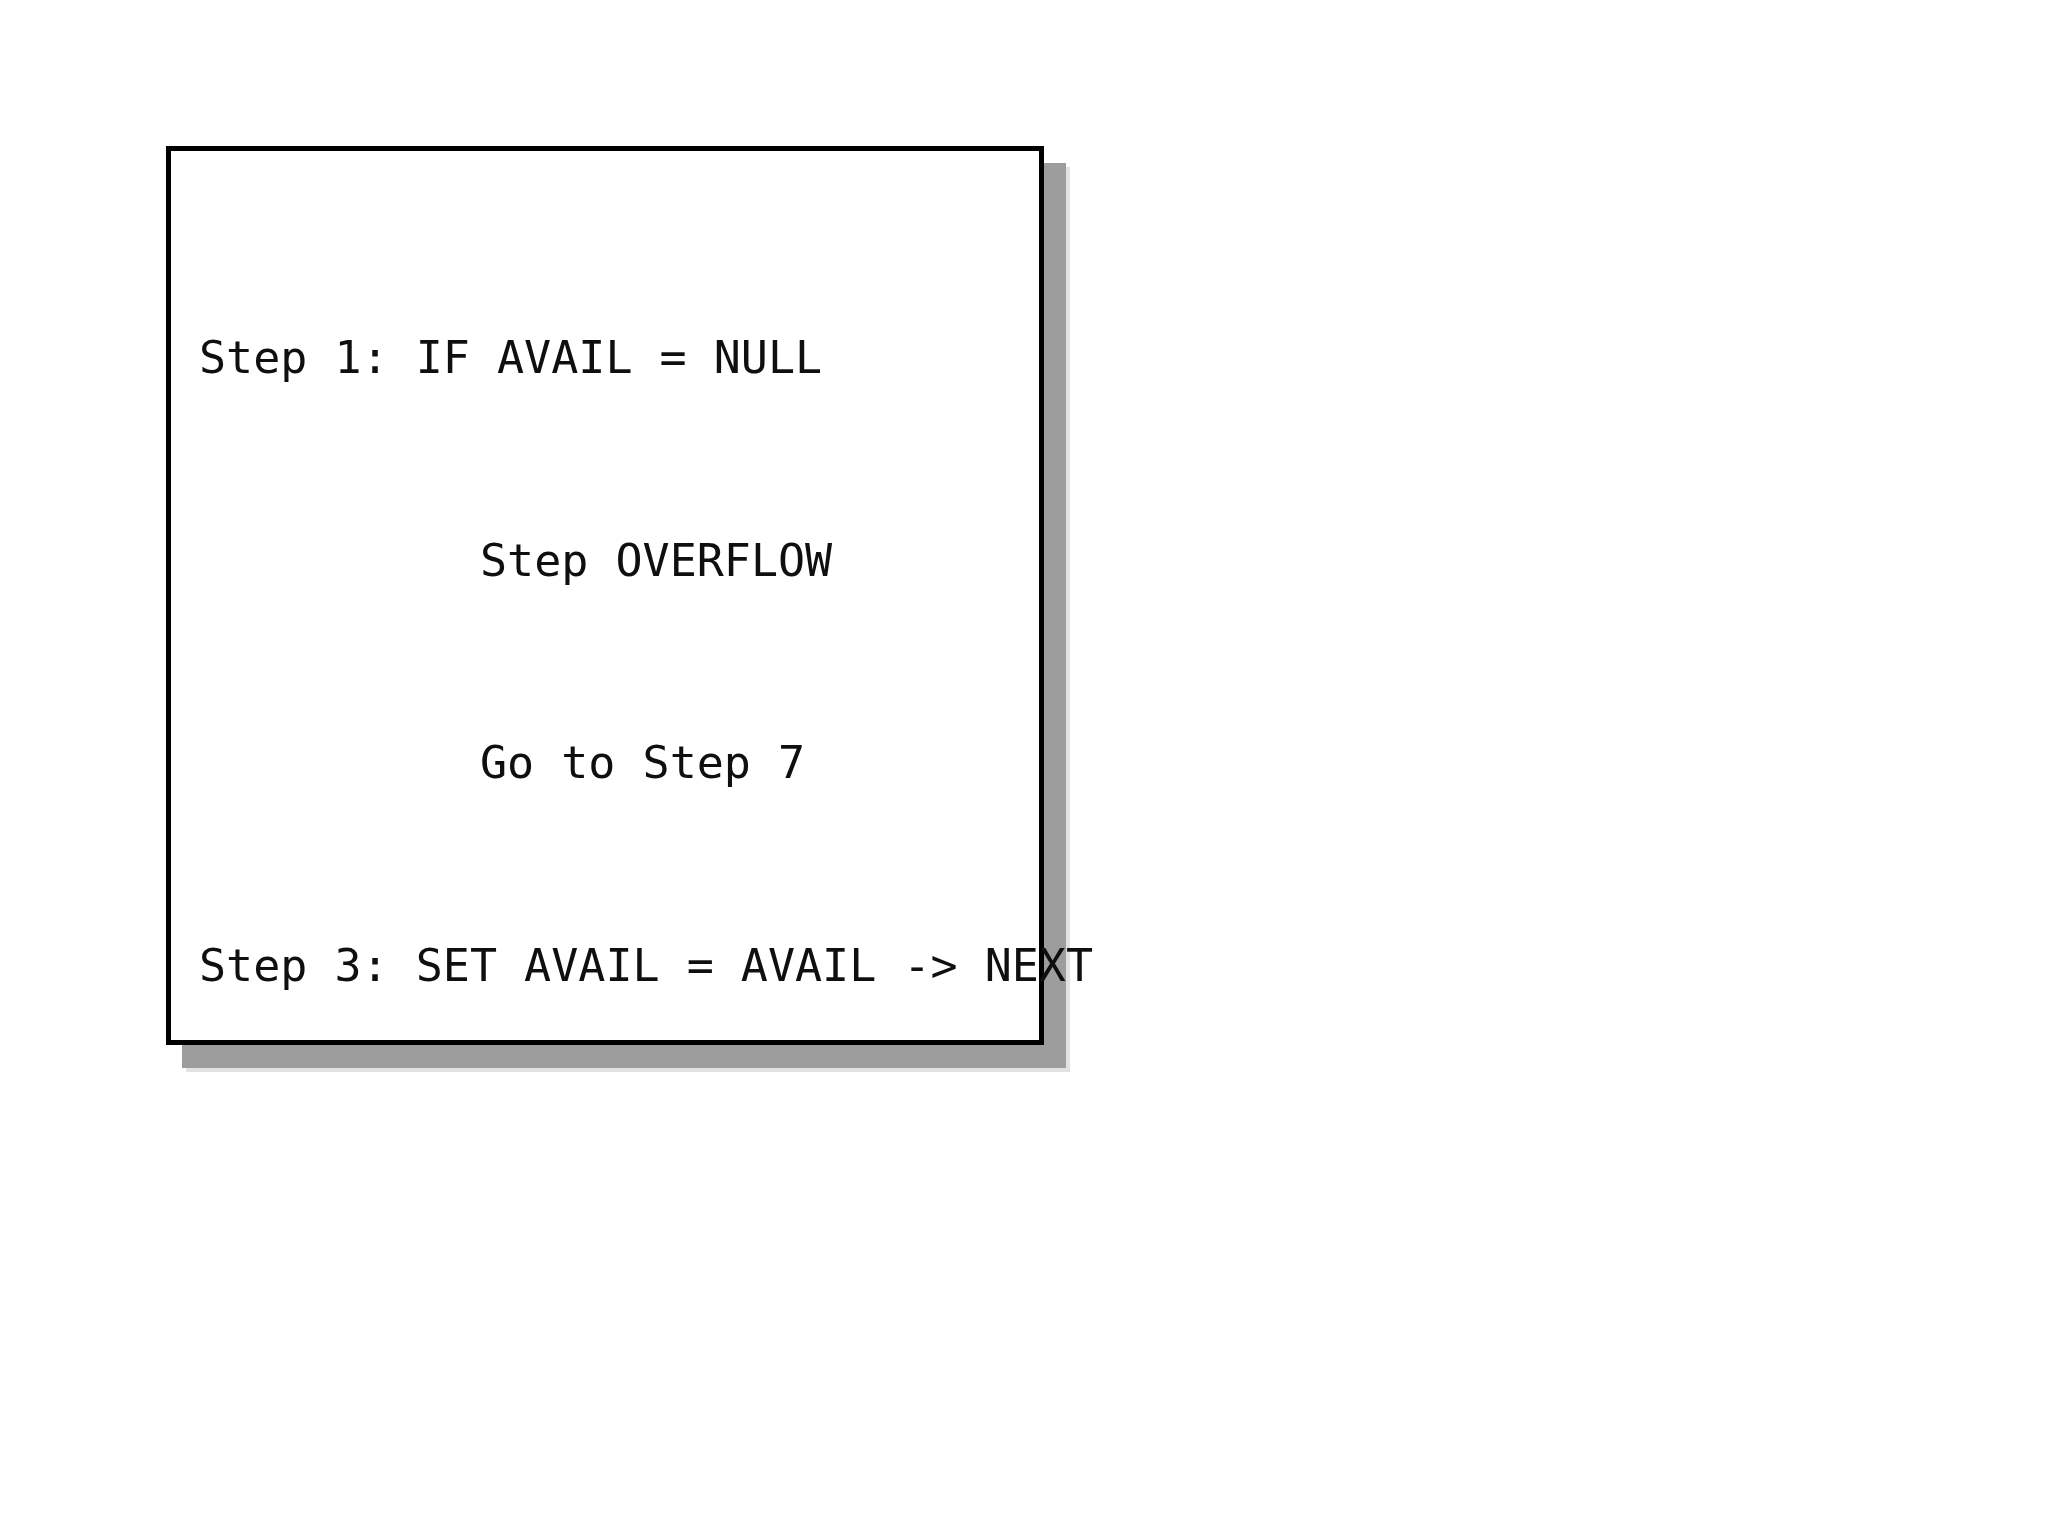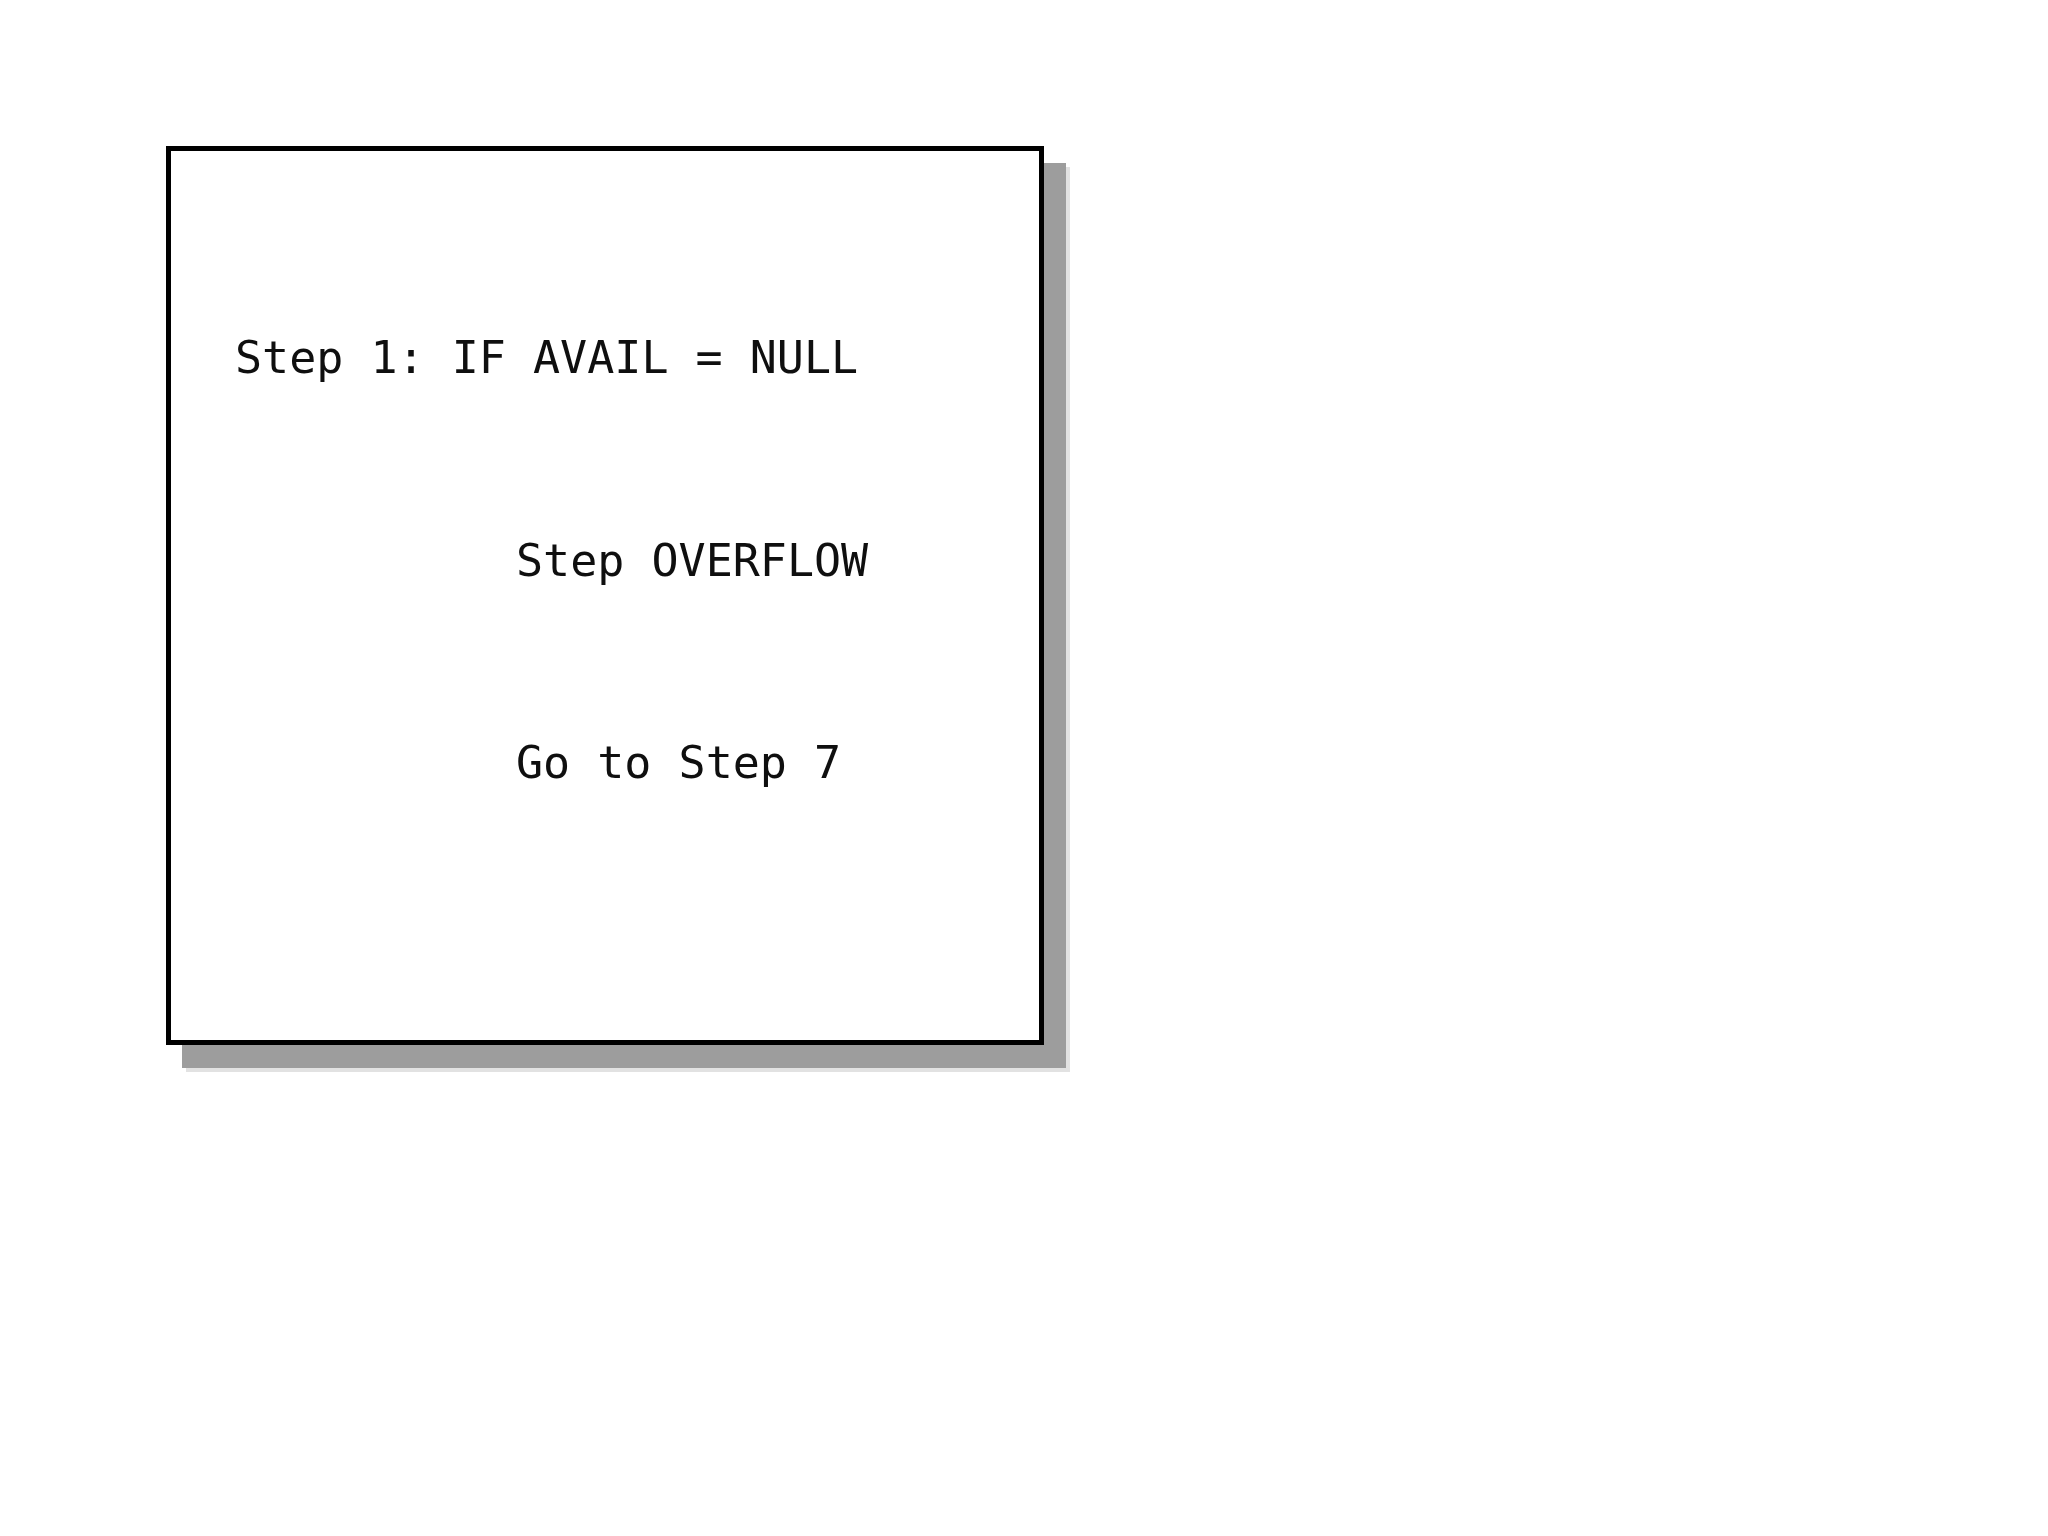--- a/index.html
+++ b/index.html
@@ -53,40 +53,40 @@
     line-height: 1.50;
     color: #111111;
     letter-spacing: 0px;
     white-space: pre;
   }
 
   .algo-line {
     white-space: pre;
     display: block;
     color: #0f0f0f;
-    margin-left: 36px;
   }
 
   
   .ind-0 { padding-left: 0px; }
   .ind-1 { padding-left: 281px; }
   .ind-2 { padding-left: 170px; }
 </style>
 </head>
 <body>
 
 <div id="canvas">
 
   <div class="algo-shadow"></div>
 
   <div class="algo-box">
     <div class="algo-lines">
       <span class="algo-line ind-0">Step 1: IF AVAIL = NULL</span>
       <span class="algo-line ind-1">Step OVERFLOW</span>
       <span class="algo-line ind-1">Go to Step 7</span>
+      <span class="algo-line ind-0">Step 3: SET AVAIL = AVAIL -&gt; NEXT</span>
       
       
       
       
     </div>
   </div>
 
 </div>
 
 </body></html>

